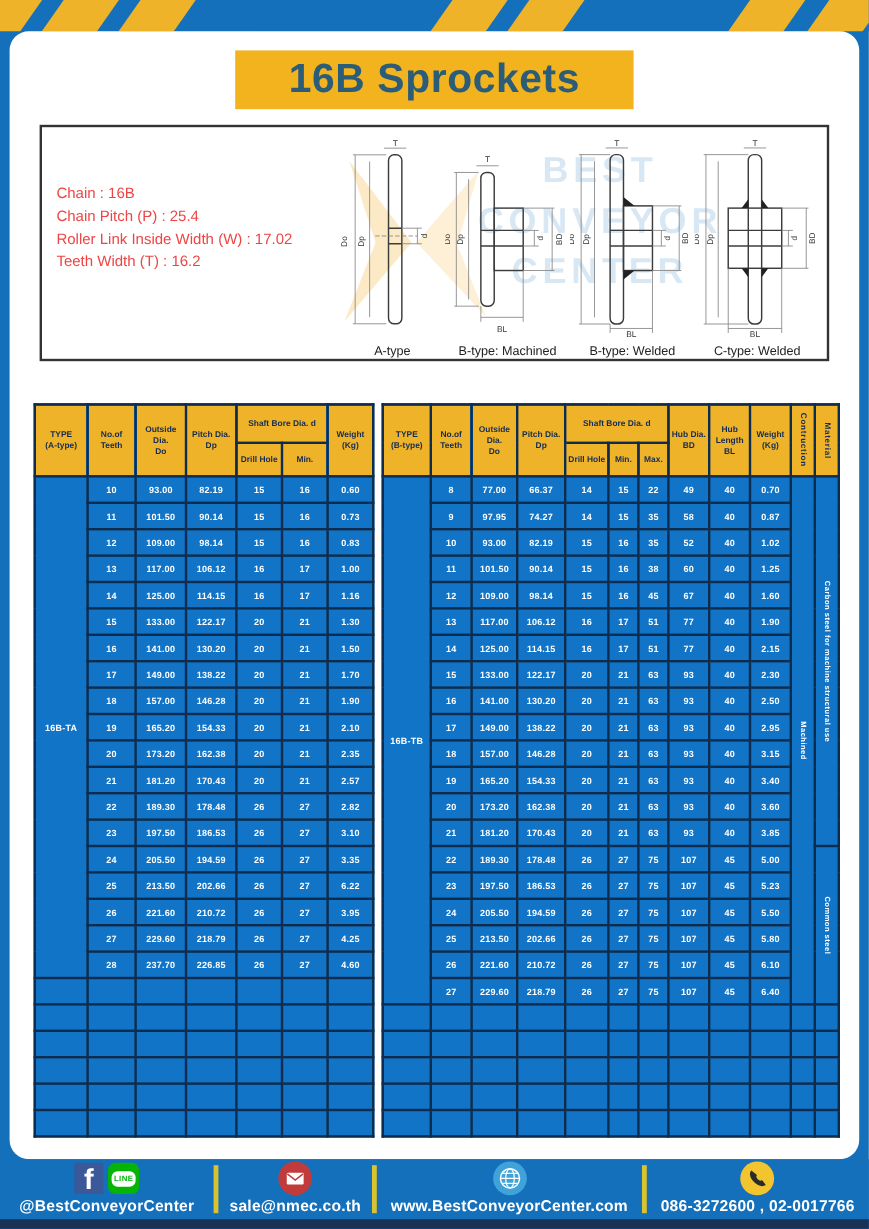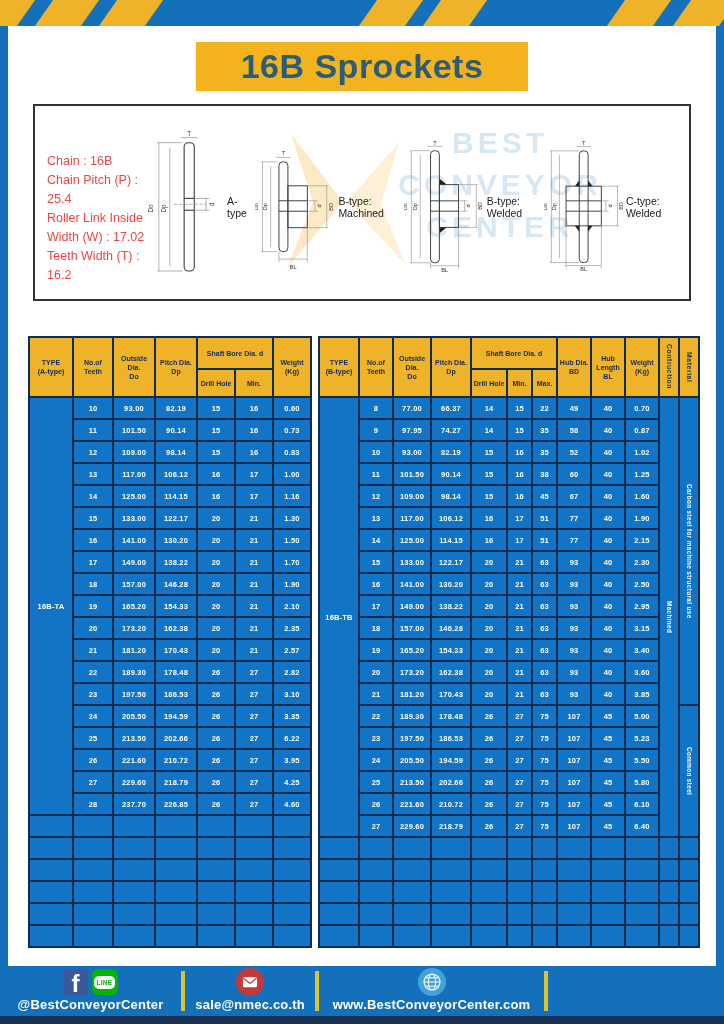--- a/index.html
+++ b/index.html
@@ -3,37 +3,37 @@
 <meta charset="utf-8">
 <style>
   html,body{margin:0;padding:0;width:724px;height:1024px;font-family:"Liberation Sans",sans-serif;}
   body{position:relative;background:#1470BB;overflow:hidden;}
 
   
   .hazard{position:absolute;top:0;left:0;width:724px;height:26px;background:#1470BB;overflow:hidden;}
   .stripe{position:absolute;top:-3px;height:32px;width:46px;background:#EFB32A;transform:skewX(-35deg);}
 
   
-  .page{position:absolute;top:26px;left:8px;width:708px;height:940px;background:#ffffff;}
+  .page{position:absolute;top:26px;left:8px;width:708px;height:940px;background:#ffffff;border-radius:16px;}
 
   .banner{position:absolute;top:16px;left:50%;transform:translateX(-50%);width:332px;height:49px;
           background:#F2B31E;display:flex;align-items:center;justify-content:center;}
   .banner h1{margin:0;font-size:34px;font-weight:bold;color:#2B5C78;letter-spacing:.5px;}
 
   
   .diagram-box{position:absolute;top:78px;left:25px;width:658px;height:197px;border:2px solid #333;
                box-sizing:border-box;display:flex;overflow:hidden;background:#fff;}
   .watermark{position:absolute;left:300px;top:16px;width:330px;text-align:center;z-index:0;
              font-weight:bold;font-size:30px;line-height:42px;letter-spacing:4px;color:rgba(125,175,220,.30);}
   .wing{position:absolute;left:238px;top:18px;z-index:0;}
   .specs{position:relative;z-index:1;width:248px;padding:46px 0 0 12px;font-size:12.5px;font-weight:normal;
          color:#ef4444;line-height:19px;}
   .diagrams{position:relative;z-index:1;flex:1;display:flex;justify-content:space-between;
             padding:6px 6px 0 0;}
-  .diag{display:flex;flex-direction:row;align-items:center;}
+  .diag{display:flex;flex-direction:column;align-items:center;}
   .diag-label{font-size:10.5px;color:#222;margin-top:2px;}
   .part{fill:none;stroke:#3c3c3c;stroke-width:1.3;}
   .dim{stroke:#8a8a8a;stroke-width:.8;}
   .dimlabel{font-size:7.5px;fill:#333;text-anchor:middle;}
   .fillet{fill:#222;}
 
   
   .tables{position:absolute;top:310px;left:20px;display:flex;gap:6px;}
   table{border-collapse:collapse;table-layout:fixed;background:#1274C6;}
   #table-a{width:282px;} #table-b{width:380px;}
@@ -838,13 +838,22 @@
         <ellipse cx="16" cy="16" rx="3.8" ry="8.5" fill="none" stroke="#fff" stroke-width="1.1"></ellipse>
         <line x1="7.5" y1="16" x2="24.5" y2="16" stroke="#fff" stroke-width="1.1"></line>
         <line x1="9" y1="11.5" x2="23" y2="11.5" stroke="#fff" stroke-width="1.1"></line>
         <line x1="9" y1="20.5" x2="23" y2="20.5" stroke="#fff" stroke-width="1.1"></line>
       </svg>
     </div>
     <div class="f-label">www.BestConveyorCenter.com</div>
   </div>
   <div class="f-sep"></div>
 
+  <div class="f-item f-i3">
+    <div class="f-icons">
+      <svg width="30" height="30" viewBox="0 0 34 34">
+        <circle cx="17" cy="17" r="16" fill="#F2C42D"></circle>
+        <path d="M11.5,9.5 c-2.5,2.5 -1.5,7 2.5,11 c4,4 8.5,5 11,2.5 l-3.5,-4.5 c-1,1 -2.5,0.8 -4,-0.7 c-1.5,-1.5 -1.7,-3 -0.7,-4 z" fill="#2b2b2b"></path>
+      </svg>
+    </div>
+    <div class="f-label">086-3272600 , 02-0017766</div>
+  </div>
 </div>
 
 </body></html>

